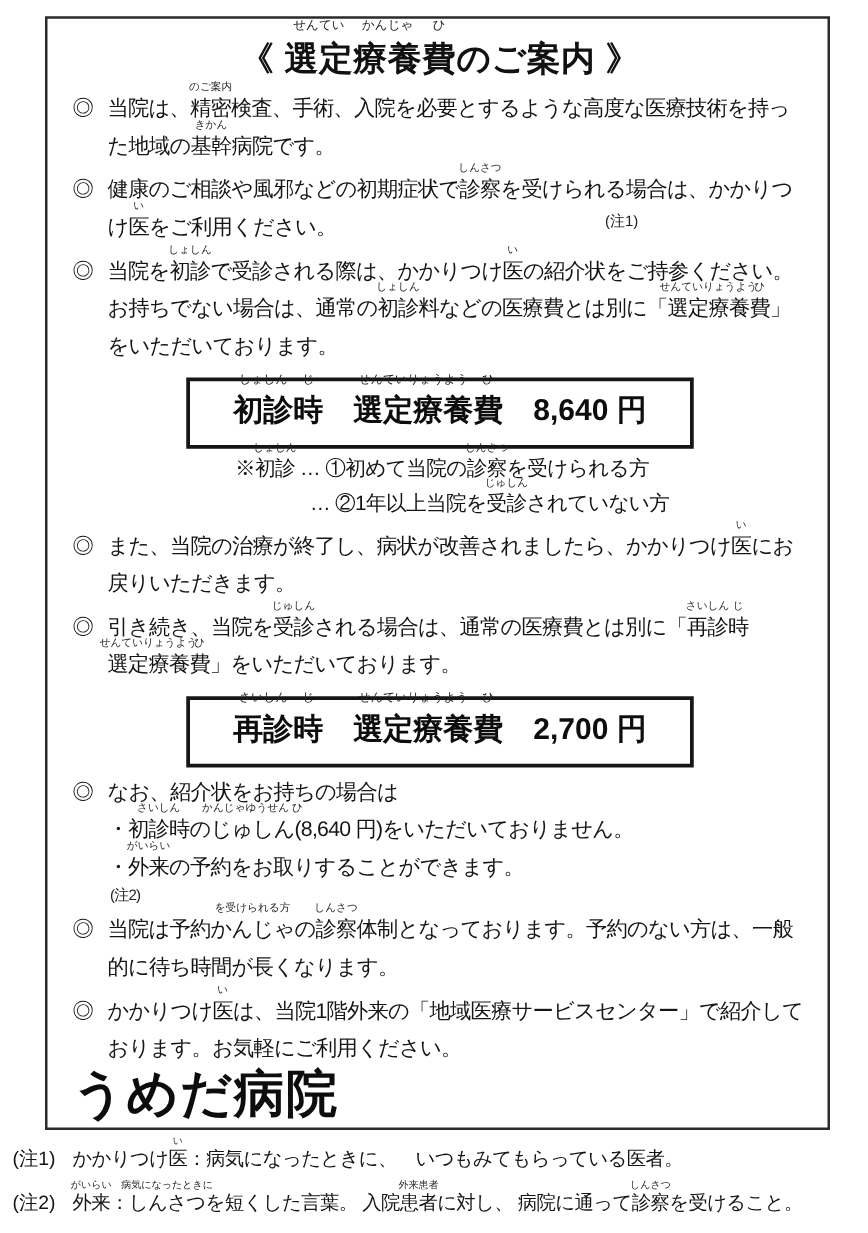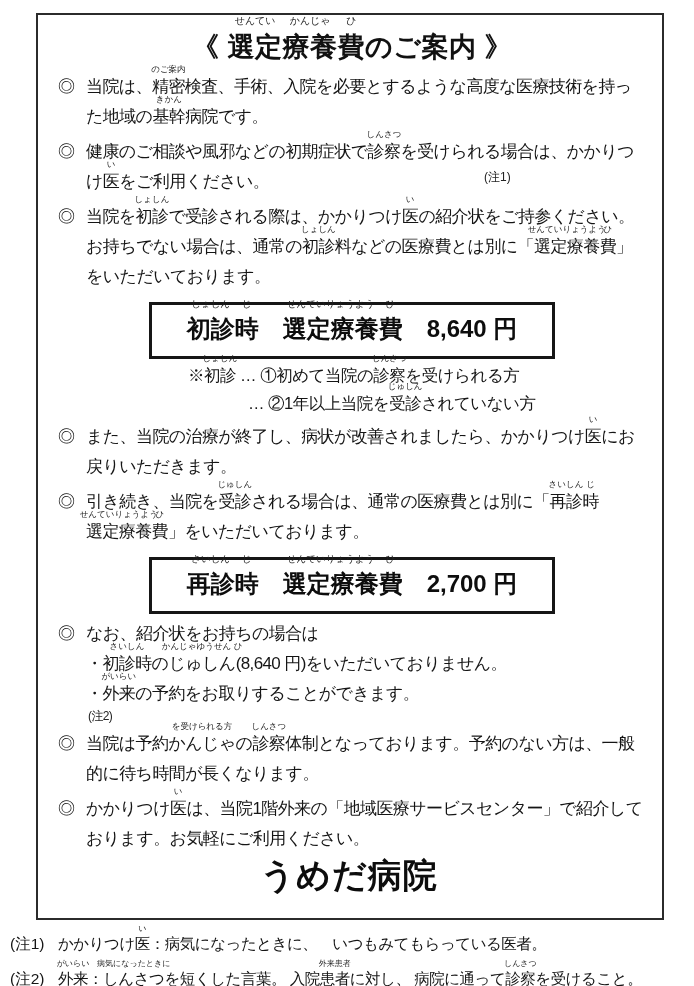--- a/index.html
+++ b/index.html
@@ -69,23 +69,23 @@
     letter-spacing: -0.5px; color: #151515;
   }
   .note-line2 { padding-left: 60px; }
 
   .ref-standalone {
     font-size: 12px; line-height: 13px;
     margin: 1px 0 1px 2px; color: #222;
   }
 
   .hospital-name {
-    text-align: center; font-size: 34px; font-weight: bold;
+    text-align: left; font-size: 41px; font-weight: bold;
     letter-spacing: 1px; line-height: 38px;
-    margin: 2px 6px 16px 0; color: #0d0d0d;
+    margin: 2px 6px 0 0; color: #0d0d0d;
   }
 
   .footnotes { margin: 10px 8px 0 10px; }
   .footnote {
     display: flex; margin-bottom: 8px;
     font-size: 15.5px; line-height: 27px;
     letter-spacing: -0.5px; color: #151515;
   }
   .fn-label { width: 48px; flex: none; letter-spacing: 0; }
   .fn-text { flex: 1; }

